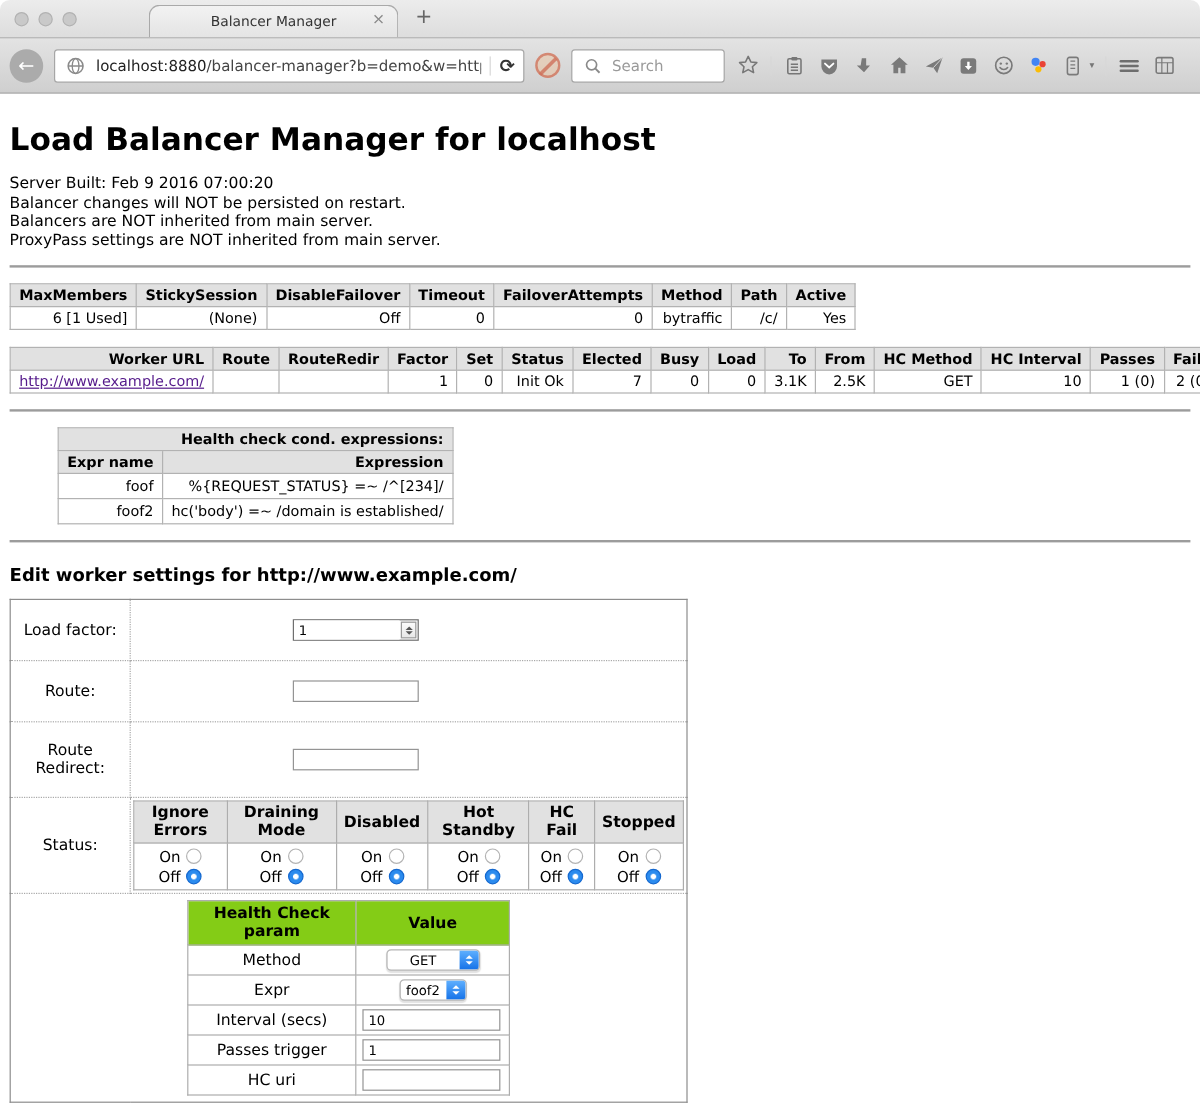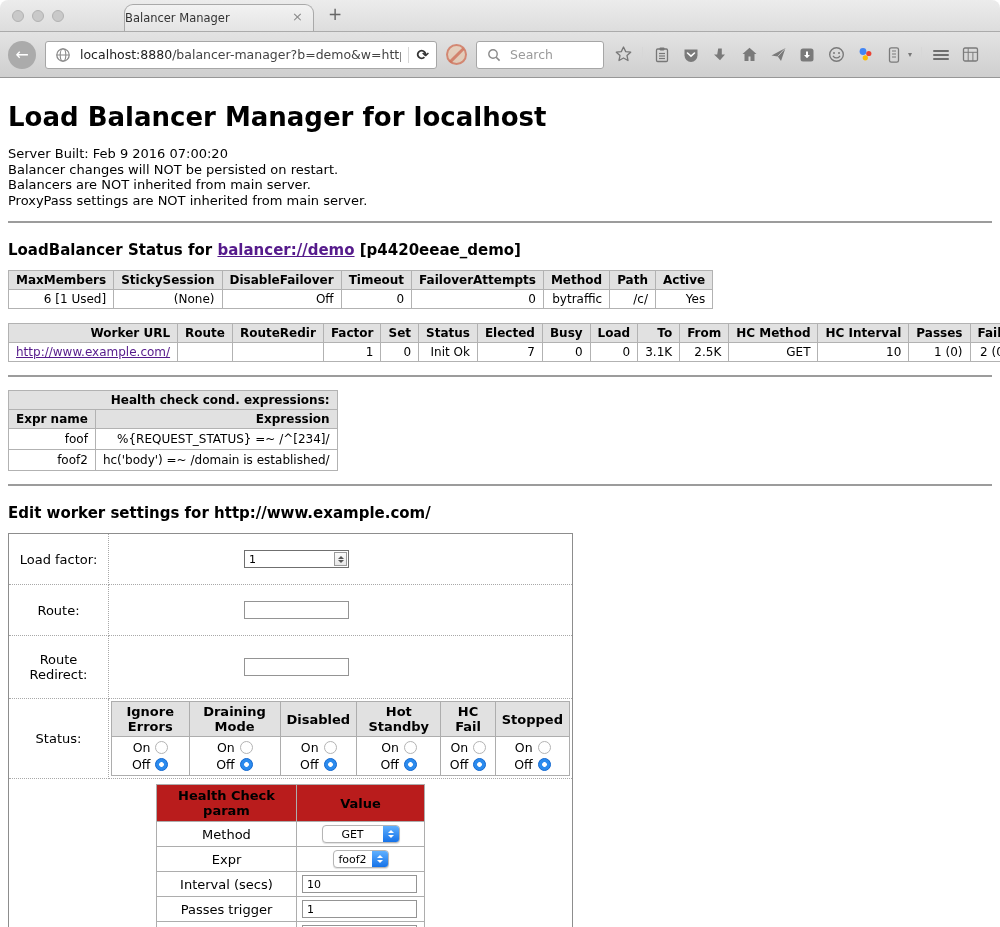--- a/index.html
+++ b/index.html
@@ -5,22 +5,22 @@
   * { box-sizing: border-box; }
   html,body { margin:0; padding:0; background:#fff; }
   body { width:1000px; height:927px; overflow:hidden; font-family:"DejaVu Sans", sans-serif; }
   .window { width:1000px; height:927px; border-radius:8px 8px 4px 4px; overflow:hidden; background:#fff; }
 
   
   .tabbar { height:32px; background:linear-gradient(#ececec,#dddddd); border-bottom:1px solid #ababab;
             display:flex; align-items:flex-end; padding-left:12px; position:relative; }
   .lights { display:flex; gap:8px; align-items:center; align-self:center; margin-right:60px; }
   .light { width:12px; height:12px; border-radius:50%; background:#c9c9c9; border:1px solid #b2b2b2; }
-  .tab { width:190px; height:27px; background:linear-gradient(#f2f2f2,#e4e4e4); border:1px solid #a9a9a9; border-bottom:none;
-         border-radius:9px 9px 0 0; display:flex; align-items:center; position:relative; }
+  .tab { width:208px; height:27px; background:linear-gradient(#f2f2f2,#e4e4e4); border:1px solid #a9a9a9; border-bottom:none;
+         border-radius:9px 9px 0 0; display:flex; align-items:center; justify-content:center; position:relative; }
   .tab-title { font-size:11.5px; color:#333; }
   .tab-close { position:absolute; right:10px; top:5px; color:#8a8a8a; font-size:13px; line-height:13px; cursor:default; }
   .newtab { font-size:17px; color:#666; padding:0 14px 4px 14px; align-self:center; }
 
   
   .toolbar { height:46px; background:linear-gradient(#e3e3e3,#cfcfcf); border-bottom:1px solid #979797;
              display:flex; align-items:center; padding:0 10px; gap:9px; }
   .backbtn { width:28px; height:28px; border-radius:50%; background:#ababab; color:#fff; font-size:16px;
              display:flex; align-items:center; justify-content:center; flex:none; margin-left:-2px; }
   .urlbar { width:392px; height:28px; background:#fff; border:1px solid #a6a6a6; border-radius:3px;
@@ -46,21 +46,21 @@
   .info { font-size:13px; line-height:15.5px; }
   hr { border:none; height:2px; background:#9c9c9c; margin:13px 0; }
   h3 { font-size:15px; font-weight:bold; margin:18px 0 11px 0; }
   a.plink { color:#551a8b; text-decoration:underline; }
 
   table.data { border-collapse:collapse; font-size:12px; white-space:nowrap; }
   .data th, .data td { border:1px solid #b2b2b2; padding:2px 7px; text-align:right; }
   .data th { background:#e1e1e1; font-weight:bold; }
   .worker { width:960px; }
   .worker td.urlcell { text-align:center; }
-  .hcx { margin-top:2px; }
+  .hcx { margin-top:2px;margin-left:40px; }
   .hcx td { padding:3px 7px; }
 
   
   table.form { border-collapse:collapse; width:565px; font-size:13px; border:1px solid #8d8d8d; }
   .form > tbody > tr > td { border:1px dotted #a8a8a8; padding:16px 3px; }
   .form td.lbl { width:100px; text-align:center; }
   .form td.val { text-align:left; padding-left:135px; }
   .txtin { width:105px; height:18px; border:1px solid #949494; font-size:11px; padding:1px 4px;
            font-family:"DejaVu Sans", sans-serif; background:#fff; }
   .numwrap { display:inline-flex; width:105px; height:18px; border:1px solid #6f6f6f; background:#fff; align-items:stretch; }
@@ -78,21 +78,21 @@
   .radio-grid { display:inline-grid; grid-template-columns:auto auto; gap:2px 5px; align-items:center;
                 justify-items:end; font-size:12.5px; padding:1px 0; }
   input.mradio { appearance:none; -webkit-appearance:none; width:13px; height:13px; margin:0;
                  border-radius:50%; border:1px solid #b3b3b3; background:#fff; }
   input.mradio:checked, input.mradio[checked] {
     border:1px solid #1468cf;
     background:radial-gradient(circle, #ffffff 0 2px, #2b8bee 2.7px 100%); }
 
   table.hcp { border-collapse:collapse; font-size:13px; margin:0 auto; }
   .hcp th, .hcp td { border:1px solid #adadad; padding:3px 6px; text-align:center; }
-  .hcp th { background:#b91c1c; }
+  .hcp th { background:#84cc16; }
   .hcp td.p { width:140px; }
   .hcp td.v { width:128px; text-align:left; padding:3px 5px; }
   .hcp td.v.ctr { text-align:center; }
   .hcp .txtin { width:115px; }
 
   .mac-select { display:inline-flex; align-items:center; border:1px solid #b5b5b5; border-radius:4px;
                 background:#fff; height:18px; font-size:11px; overflow:hidden;
                 box-shadow:0 1px 1px rgba(0,0,0,.12); vertical-align:middle; }
   .sel-text { flex:1; text-align:center; padding:0 4px; }
   .sel-arrows { width:16px; align-self:stretch; background:linear-gradient(#5fb0ff,#1572e8);
@@ -235,21 +235,20 @@
 
     <div class="info">
       <div>Server Built: Feb 9 2016 07:00:20</div>
       <div>Balancer changes will NOT be persisted on restart.</div>
       <div>Balancers are NOT inherited from main server.</div>
       <div>ProxyPass settings are NOT inherited from main server.</div>
     </div>
 
     <hr>
 
-    <h3><span>LoadBalancer Status for </span><a class="plink" href="#">balancer://demo</a><span> [p4420eeae_demo]</span></h3>
 
     <table class="data">
       <tbody>
           <tr>
         <th>MaxMembers</th>
         <th>StickySession</th>
         <th>DisableFailover</th>
         <th>Timeout</th>
         <th>FailoverAttempts</th>
         <th>Method</th>

